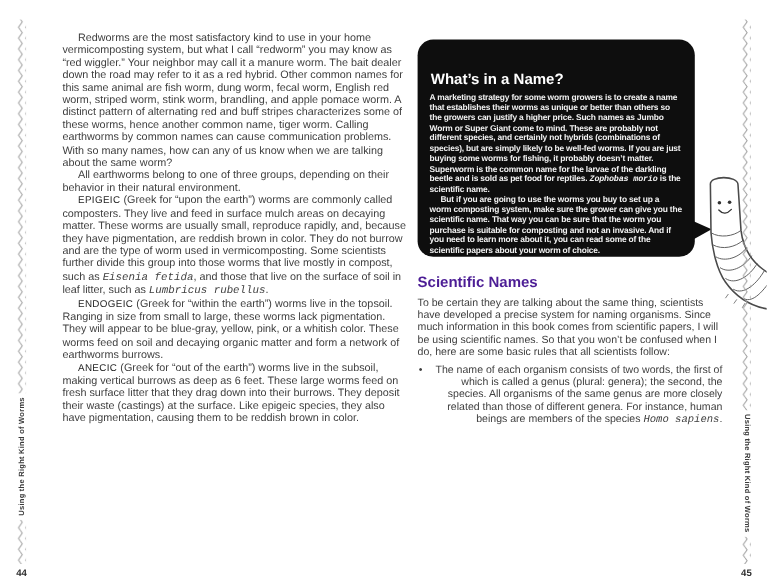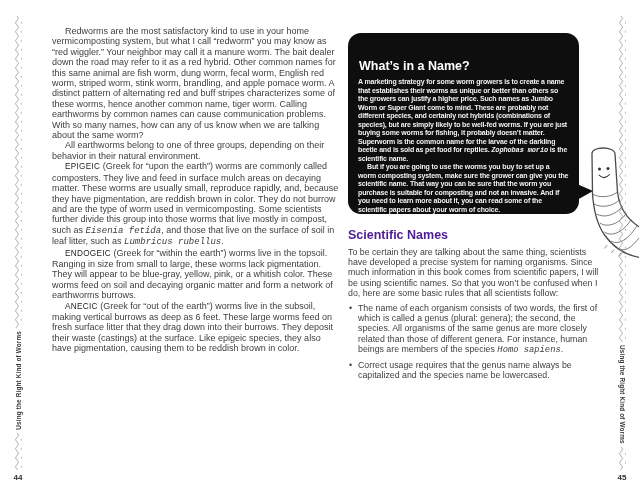--- a/index.html
+++ b/index.html
@@ -30,21 +30,21 @@
   .callout-tail{
     position:absolute;left:577px;top:184px;width:0;height:0;
     border-top:7px solid transparent;border-bottom:9px solid transparent;
     border-left:16px solid #0e0e0e;
   }
 
   
   .sci{position:absolute;left:348px;top:228px;width:254px;}
   .sci-title{font-size:12.5px;font-weight:700;color:#4c1d95;margin:0 0 5px 0;}
   .sci .body-col{font-size:8.8px;line-height:10.2px;}
-  .bullets{list-style:none;margin:0;padding:0;}
+  .bullets{list-style:none;margin:0;padding:0;text-align:right;}
   .bullets li{position:relative;padding-left:10px;margin-top:5px;}
   .bullets li::before{content:"\2022";position:absolute;left:1px;top:0;color:#3e3e3e;}
 
   
   .sidebar{position:absolute;top:16px;height:480px;width:18px;display:flex;
            flex-direction:column;align-items:center;justify-content:center;}
   .sidebar.left{left:9px;}
   .sidebar.right{right:9px;}
   .zig{width:8px;overflow:hidden;}
   .zig svg{display:block;width:8px;height:100%;}
@@ -129,21 +129,20 @@
       </g>
     </svg>
   </div>
 
   <div class="sci">
     <div class="sci-title">Scientific Names</div>
     <div class="body-col">
       <p class="para">To be certain they are talking about the same thing, scientists have developed a precise system for naming organisms. Since much information in this book comes from scientific papers, I will be using scientific names. So that you won’t be confused when I do, here are some basic rules that all scientists follow:</p>
       <ul class="bullets">
           <li class="para"><span>The name of each organism consists of two words, the first of which is called a genus (plural: genera); the second, the species. All organisms of the same genus are more closely related than those of different genera. For instance, human beings are members of the species </span><span class="seg-italic">Homo sapiens</span><span>.</span></li>
-          <li class="para"><span>Correct usage requires that the genus name always be capitalized and the species name be lowercased.</span></li>
         </ul>
     </div>
   </div>
 
   <div class="sidebar right">
     <div class="zig fixed-r">
       <svg preserveAspectRatio="none">
           <rect width="8" height="480" fill="url(#zigpat)"></rect>
         </svg>
     </div>

